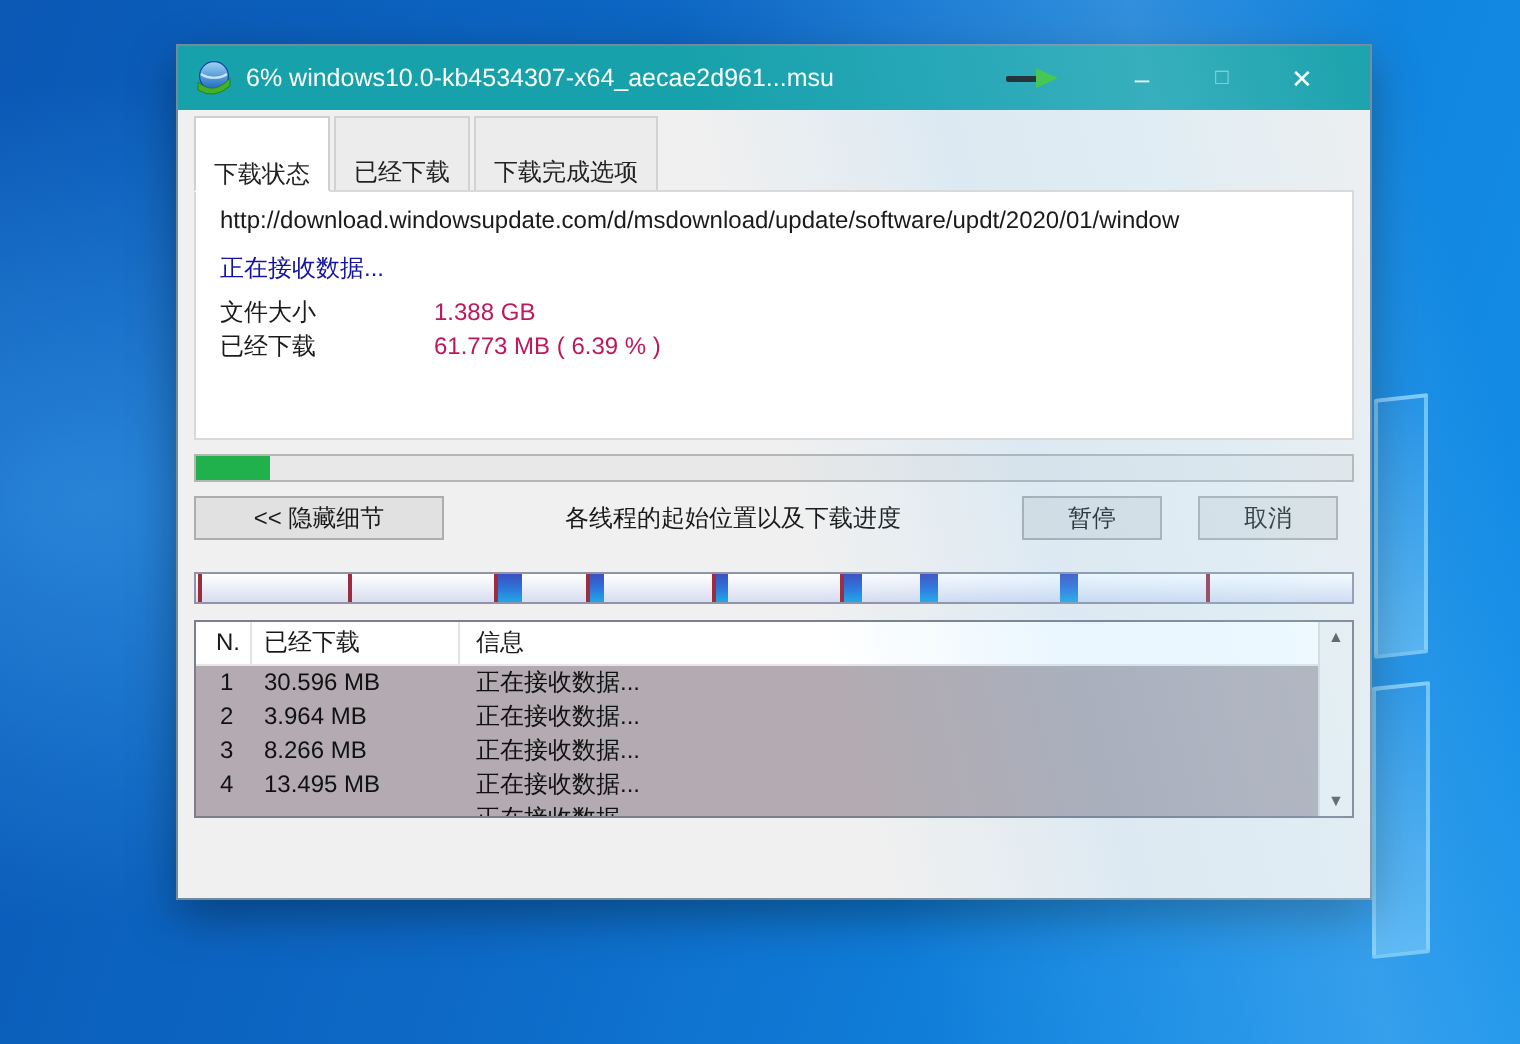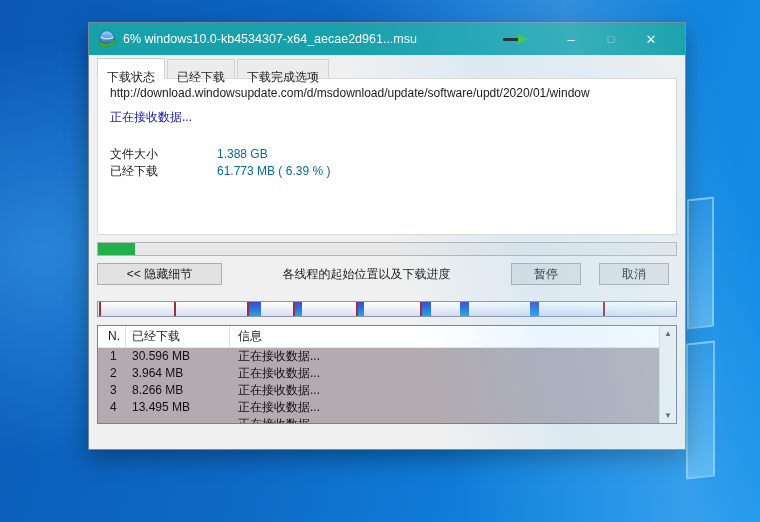--- a/index.html
+++ b/index.html
@@ -35,34 +35,34 @@
   .dl-arrow .shaft { position:absolute; left:2px; top:6px; width:17px; height:3px; background:#101010; border-radius:1px; }
   .dl-arrow .head { position:absolute; left:17px; top:2px; width:0; height:0;
     border-left:11px solid #35c42a; border-top:5px solid transparent; border-bottom:5px solid transparent; }
   .win-ctrl { width:40px; height:32px; display:flex; align-items:center; justify-content:center;
     color:#ffffff; font-size:13px; flex:0 0 auto; cursor:default; }
   .win-ctrl.max { color:rgba(255,255,255,0.55); font-size:11px; }
 
   
   .body-area { position:absolute; left:0; top:32px; right:0; bottom:0; }
   .tabs { display:flex; margin:3px 8px 0 8px; position:relative; z-index:2; align-items:flex-end; }
-  .tab { height:19px; line-height:18px; padding:8px 9px; background:#ececec;
+  .tab { height:19px; line-height:18px; padding:18px 9px; background:#ececec;
     border:1px solid #d2d2d2; border-bottom:none; margin-right:2px; color:#222; cursor:default; }
   .tab.active { height:21px; line-height:20px; background:#ffffff; border:1px solid #cfcfcf;
     border-bottom:1px solid #ffffff; margin-bottom:-1px; }
 
   
-  .panel { position:relative; z-index:1; margin:0 8px; height:157px; background:#ffffff;
+  .panel { position:relative; z-index:1; margin:0 8px; height:125px; background:#ffffff;
     border:1px solid #d9d9d9; overflow:hidden; }
   .url-line { margin:7px 2px 0 12px; white-space:nowrap; overflow:hidden; color:#1a1a1a; }
   .fields { margin:9px 0 0 12px; }
   .field-row { display:flex; height:17px; line-height:17px; }
-  .field-row.gap-above { margin-top:20px; }
+  .field-row.gap-above { margin-top:5px; }
   .field-label { width:107px; flex:0 0 auto; color:#1a1a1a; }
-  .field-value { color:#0369a1; }
+  .field-value { color:#be185d; }
   .field-value.blue { color:#14149c; }
 
   
   .progress-track { margin:7px 8px 0 8px; height:14px; background:#e8e8e8; border:1px solid #b5b5b5; }
   .progress-fill { height:100%; background:#21b14c; }
 
   
   .btn-row { display:flex; align-items:center; margin:7px 8px 0 8px; height:22px; }
   .btn { height:22px; background:#e1e1e1; border:1px solid #adadad; color:#1a1a1a;
     font-family:"Liberation Sans",sans-serif; font-size:12px; cursor:default; }

